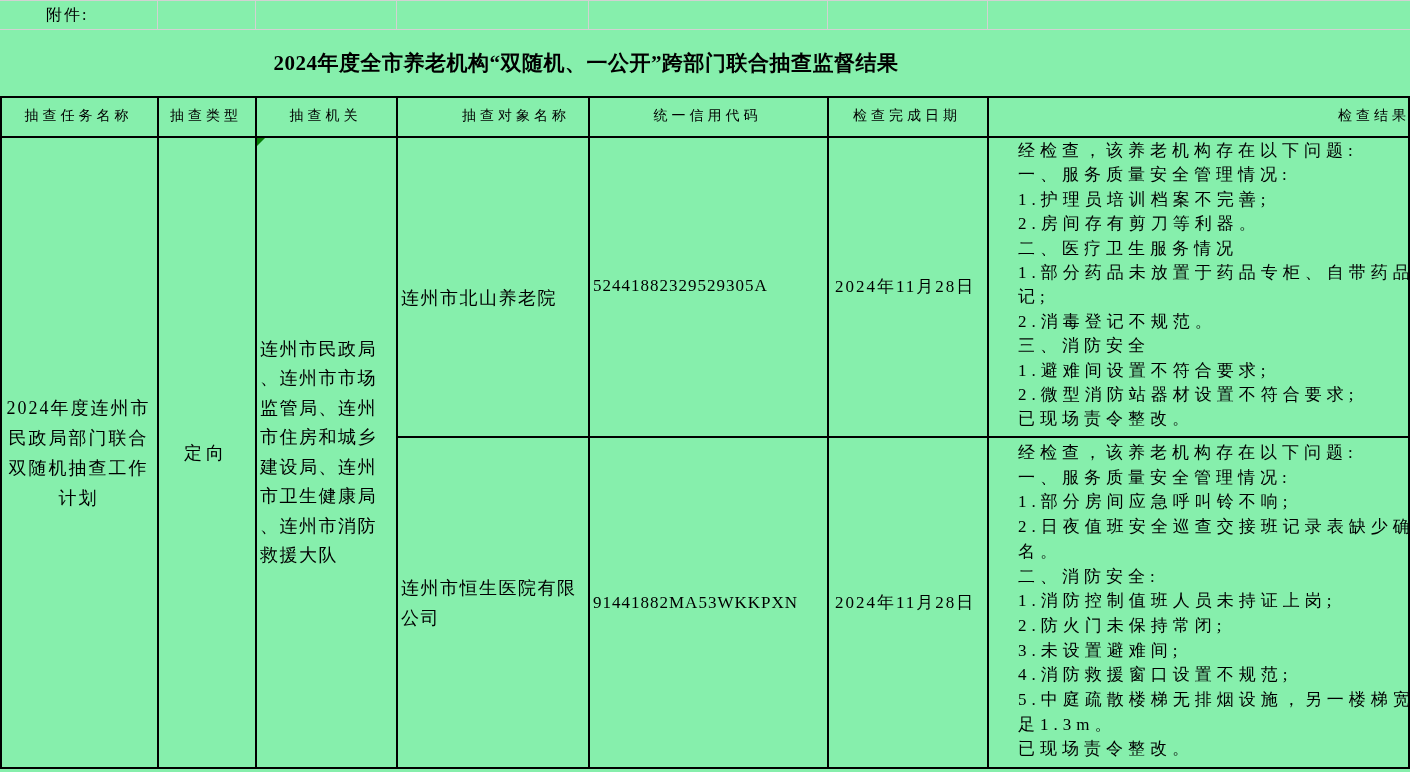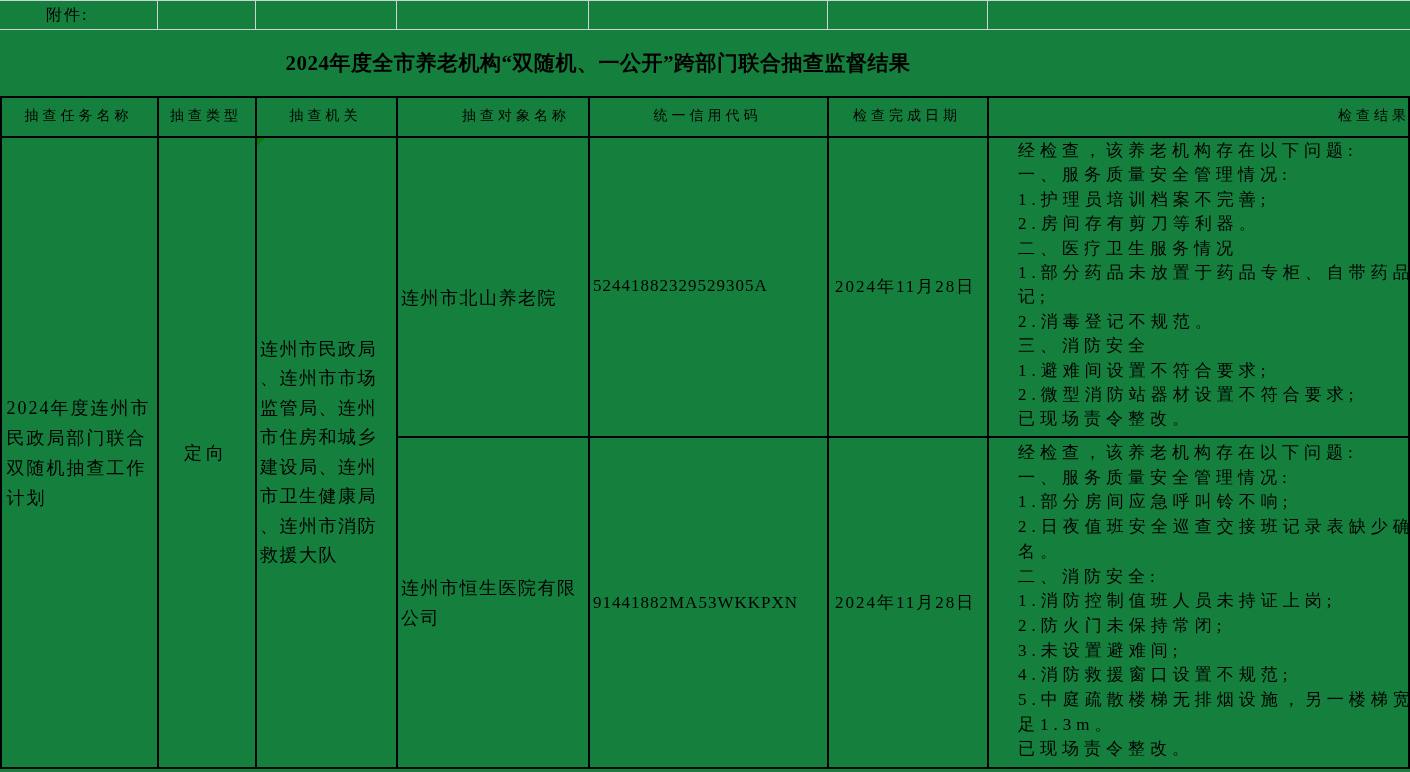--- a/index.html
+++ b/index.html
@@ -1,54 +1,54 @@
 <!DOCTYPE html>
 <html><head>
 <meta charset="utf-8">
 <style>
   * { margin: 0; padding: 0; box-sizing: border-box; }
   html,body { background: #ffffff; }
   .sheet {
     position: relative;
     width: 1410px;
     height: 772px;
-    background: #15803d;
+    background: #86efac;
     font-family: "Liberation Serif", "DejaVu Serif", serif;
     color: #000000;
     overflow: hidden;
   }
   
   .gline { position: absolute; background: #d2d2d2; }
   .gline.h { height: 1px; }
   .gline.v { width: 1px; top: 0; height: 29px; }
   
   .bline { position: absolute; background: #000000; }
   .bline.h { height: 2px; }
   .bline.v { width: 2px; top: 96px; height: 673px; }
   
   .attach {
     position: absolute; left: 46px; top: 0; height: 29px;
     line-height: 29px; font-size: 16px; letter-spacing: 2px;
   }
   .title {
-    position: absolute; left: 12px; top: 30px; width: 1172px; height: 66px;
+    position: absolute; left: 0; top: 30px; width: 1172px; height: 66px;
     line-height: 66px; text-align: center;
     font-size: 21px; font-weight: bold; letter-spacing: 0.5px;
     white-space: nowrap;
   }
   .th {
     position: absolute; top: 96px; height: 40px; line-height: 40px;
     text-align: center; font-size: 14px; letter-spacing: 4px;
     white-space: nowrap;
   }
   .cell {
     position: absolute; display: flex; align-items: center;
     white-space: pre; font-size: 17px;
   }
-  .cell.center { justify-content: center; }
+  .cell.center { justify-content: center; text-align: center; }
   .cell.top { align-items: flex-start; margin-left: 26px; }
   .c-task  { left: 4px;   top: 138px; width: 149px; height: 629px; font-size: 18px; letter-spacing: 2px;   line-height: 30px; }
   .c-type  { left: 159px; top: 138px; width: 94px;  height: 629px; font-size: 18px; letter-spacing: 4px; }
   .c-org   { left: 260px; top: 138px; width: 132px; height: 629px; font-size: 18px; letter-spacing: 1.5px; line-height: 29.5px; font-family: Liberation Serif, serif; }
   .c-name1 { left: 401px; top: 150px; width: 184px; height: 296px; font-size: 18px; letter-spacing: 1.5px; line-height: 30px; }
   .c-code1 { left: 593px; top: 138px; width: 232px; height: 296px; letter-spacing: 1px; }
   .c-date1 { left: 835px; top: 138px; width: 150px; height: 296px; letter-spacing: 2px; }
   .c-res1  { left: 992px; top: 139px; width: 416px; height: 295px; letter-spacing: 5px; line-height: 24.4px; }
   .c-name2 { left: 401px; top: 438px; width: 184px; height: 329px; font-size: 18px; letter-spacing: 1.5px; line-height: 30px; }
   .c-code2 { left: 593px; top: 438px; width: 232px; height: 329px; letter-spacing: 1px; }

